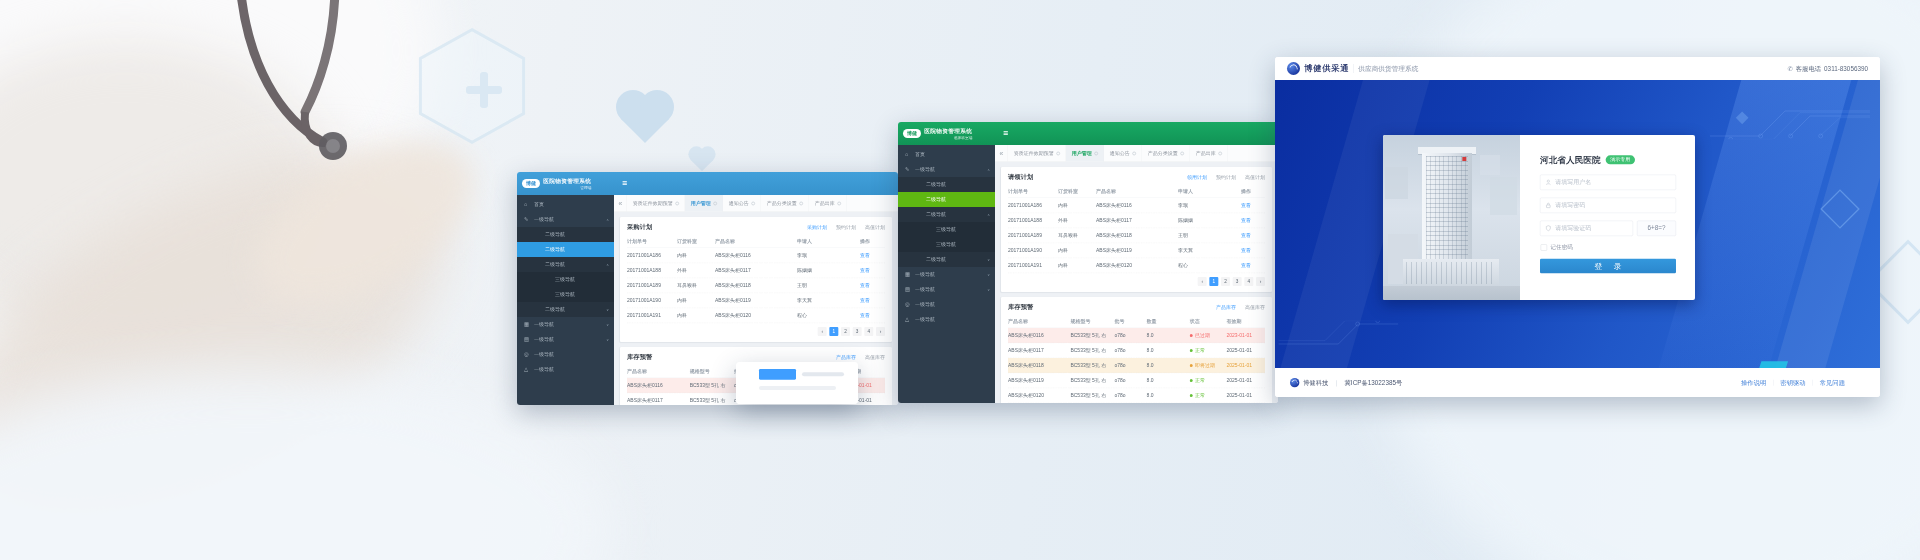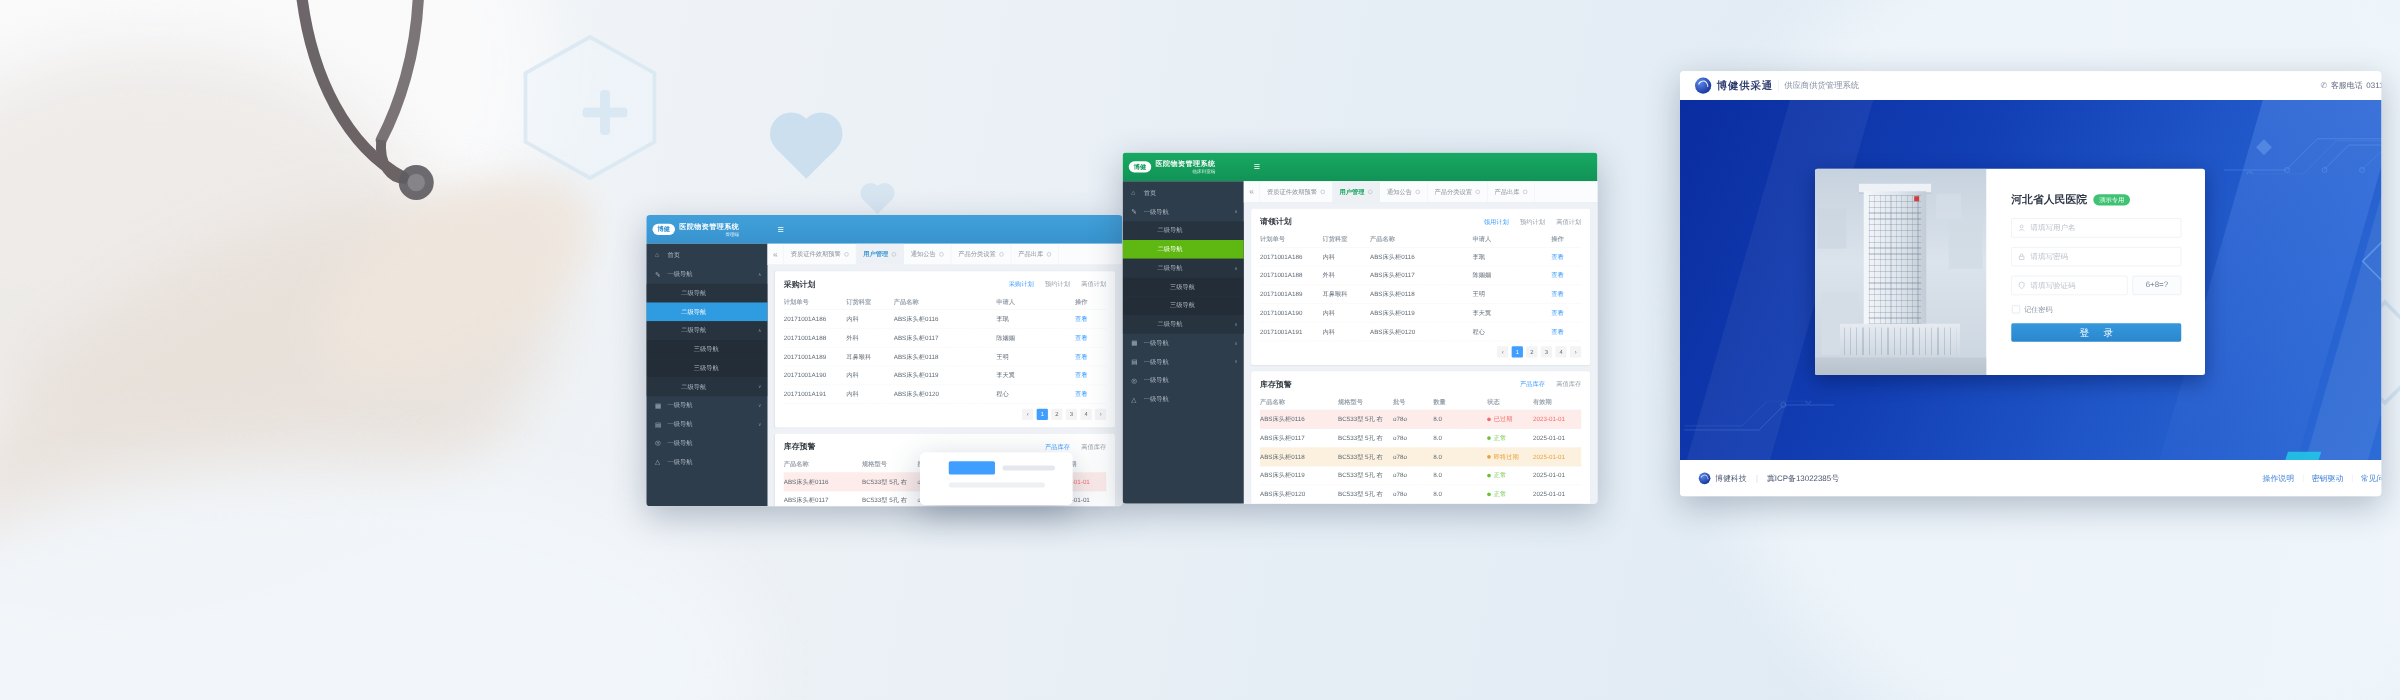--- a/index.html
+++ b/index.html
@@ -28,21 +28,21 @@
   #bg-dmnd{position:absolute;right:-18px;top:252px;width:60px;height:60px;border:3px solid #cfe2f1;transform:rotate(45deg);opacity:.85}
   
   .win{position:absolute;overflow:hidden;border-radius:3px;box-shadow:0 8px 26px rgba(40,60,90,.30);background:#fff}
   .win-inner{transform:scale(.33333);transform-origin:0 0}
   #win-blue{left:517px;top:172px;width:381px;height:233px;z-index:2}
   #win-blue .win-inner{width:1143px;height:699px}
   #win-green{left:898px;top:122px;width:380px;height:281px;z-index:4}
   #win-green .win-inner{width:1140px;height:843px}
   #panel-a{left:736px;top:362px;width:122px;height:42px;z-index:3;border-radius:4px}
   #panel-a .win-inner{width:366px;height:126px}
-  #win-login{left:1344px;top:57px;width:561px;height:340px;z-index:5}
+  #win-login{left:1275px;top:57px;width:605px;height:340px;z-index:5}
   #win-login .win-inner{width:1815px;height:1020px}
   
   [data-icon="home-icon"]::before{content:"⌂"}
   [data-icon="edit-icon"]::before{content:"✎"}
   [data-icon="grid-icon"]::before{content:"▦"}
   [data-icon="doc-icon"]::before{content:"▤"}
   [data-icon="circle-icon"]::before{content:"◎"}
   [data-icon="warn-icon"]::before{content:"△"}
   [data-icon="menu-icon"]::before{content:"≡"}
   [data-icon="collapse-icon"]::before{content:"«"}

